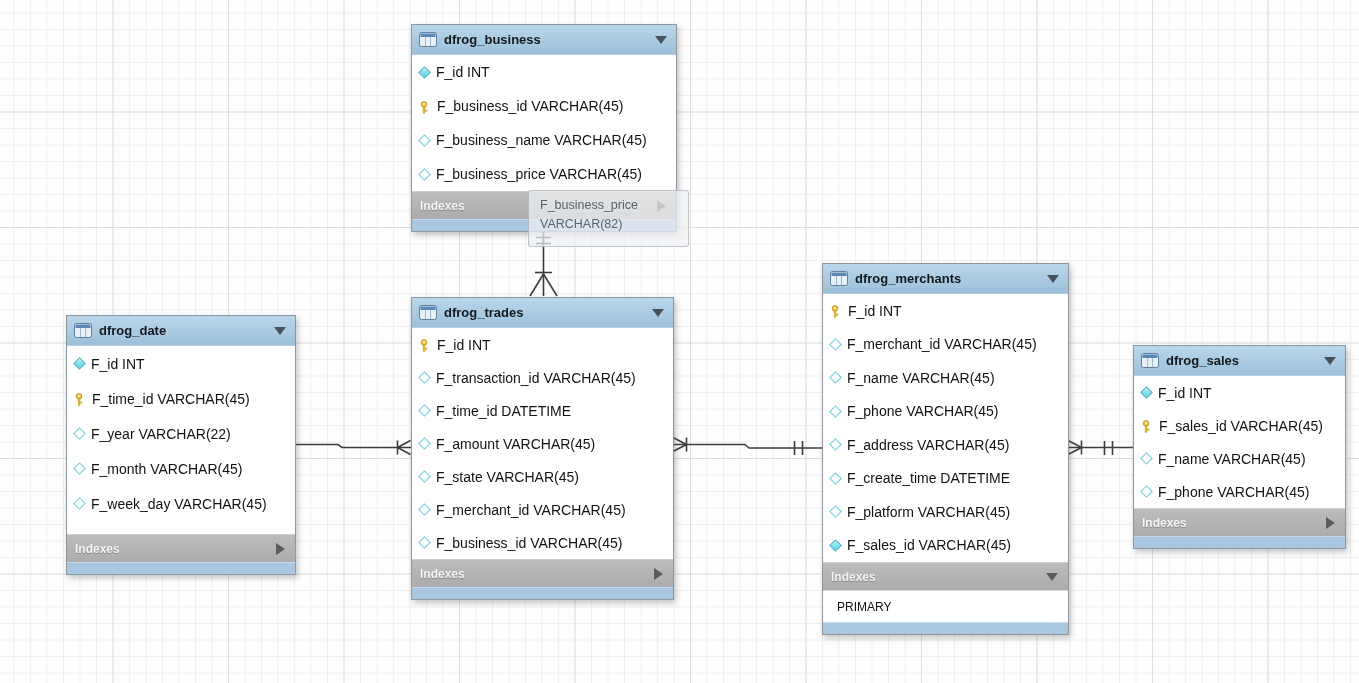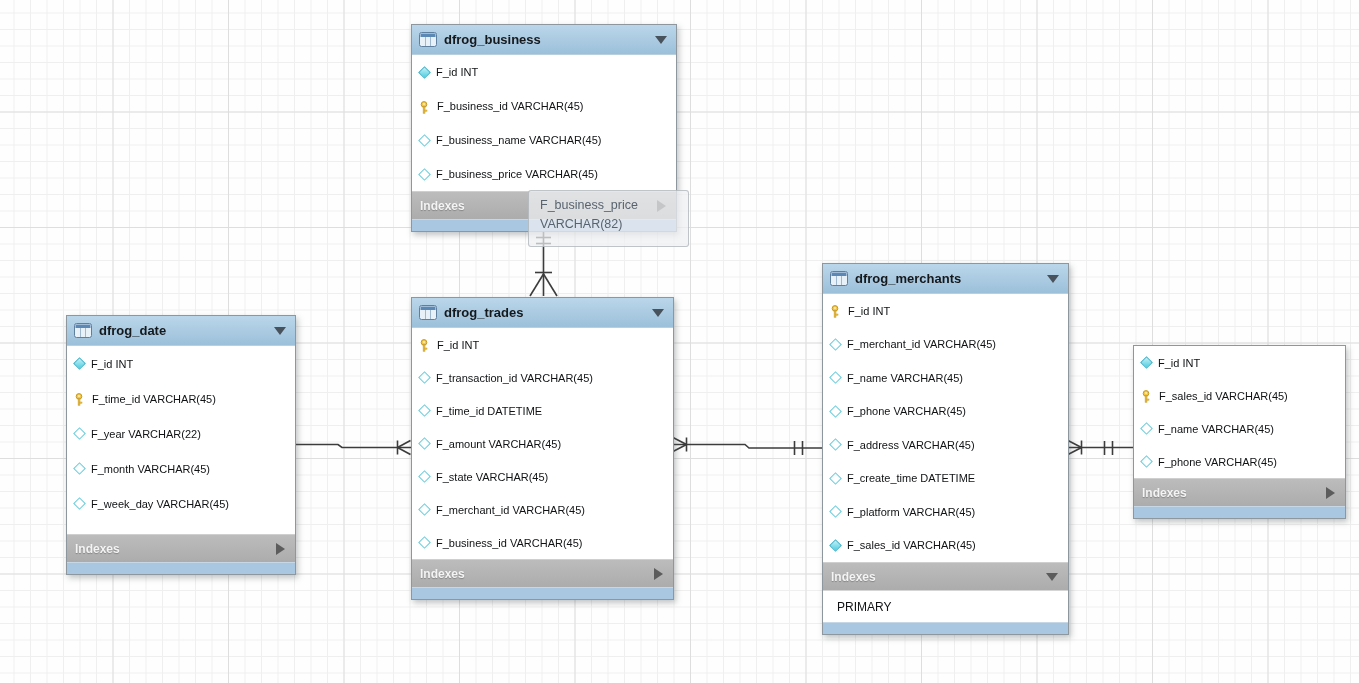--- a/index.html
+++ b/index.html
@@ -19,21 +19,21 @@
     box-shadow:2px 3px 6px rgba(80,85,90,.35);overflow:hidden;
   }
   .thead{
     height:29px;display:flex;align-items:center;gap:7px;padding:0 9px 0 7px;
     background:linear-gradient(#bad6ea,#9cc0da);border-bottom:1px solid #b9cfde;
   }
   .ttitle{font-size:13px;font-weight:bold;color:#15191c;white-space:nowrap;}
   .tcollapse{margin-left:auto;width:0;height:0;border-left:6px solid transparent;border-right:6px solid transparent;border-top:8px solid #47525c;}
   .trows{background:#fff;}
   .row{height:var(--rh,34px);display:flex;align-items:center;padding-left:6px;}
-  .ctext{font-size:11px;color:#101214;white-space:nowrap;}
+  .ctext{font-size:14px;color:#101214;white-space:nowrap;}
   .ic{flex:0 0 auto;margin-right:7px;}
   .dia{width:7px;height:7px;transform:rotate(45deg);margin-left:2px;}
   .dfill{background:linear-gradient(135deg,#c3f2f8,#4fcde1);border:1px solid #3aaec6;}
   .dhollow{background:#ffffff;border:1px solid #6accdc;}
   .keyic{width:12px;height:13px;display:inline-block;}
   .tindexes{
     height:27px;display:flex;align-items:center;padding:0 10px 0 8px;
     background:linear-gradient(#bcbcbc,#acacac);border-top:1px solid #cfcfcf;
   }
   .idxlabel{font-size:12px;font-weight:bold;color:#f4f4f4;text-shadow:0 1px 1px rgba(0,0,0,.25);}
@@ -277,20 +277,29 @@
     </div>
     <div class="tindexes">
       <span class="idxlabel">Indexes</span>
       <span class="tri-down"></span>
     </div>
     <div class="idxrow">PRIMARY</div>
     <div class="tfoot"></div>
   </div>
 
   <div class="table" style="left:1133px;top:345px;width:211px;">
+    <div class="thead">
+      <span class="hdricon"><svg width="18" height="15" viewBox="0 0 18 15">
+            <rect x="0.5" y="0.5" width="17" height="14" rx="2" fill="#e8f1f8" stroke="#5f7f9f"></rect>
+            <rect x="1.5" y="1.5" width="15" height="3.5" fill="#5b88b5"></rect>
+            <path d="M6.5 5 V14 M11.5 5 V14" stroke="#9fb8cf" stroke-width="1"></path>
+          </svg></span>
+      <span class="ttitle">dfrog_sales</span>
+      <span class="tcollapse"></span>
+    </div>
     <div class="trows" style="--rh:33px;">
       <div class="row">
           <span class="ic dia dfill"></span>
           <span class="ctext">F_id INT</span>
         </div>
       <div class="row">
           <span class="ic keyic"><svg width="12" height="13" viewBox="0 0 12 13">
               <circle cx="6" cy="3.4" r="2.8" fill="#f6c644" stroke="#c49a26"></circle>
               <circle cx="6" cy="3.1" r="1" fill="#fdf0c8"></circle>
               <rect x="5.2" y="5.8" width="1.7" height="6.4" fill="#f6c644" stroke="#c49a26" stroke-width="0.7"></rect>

